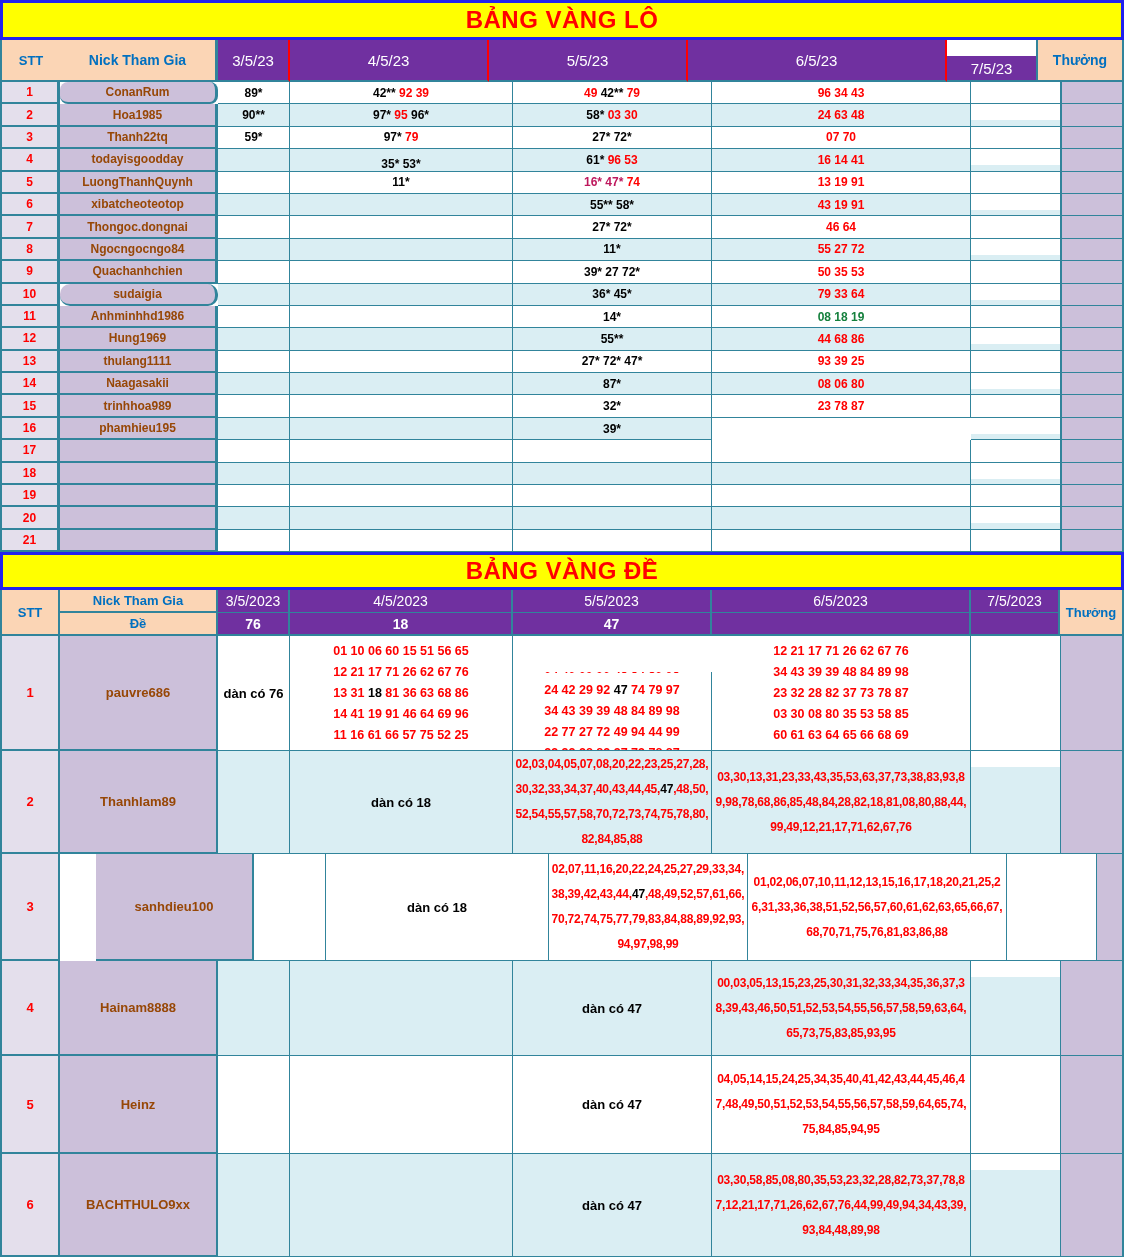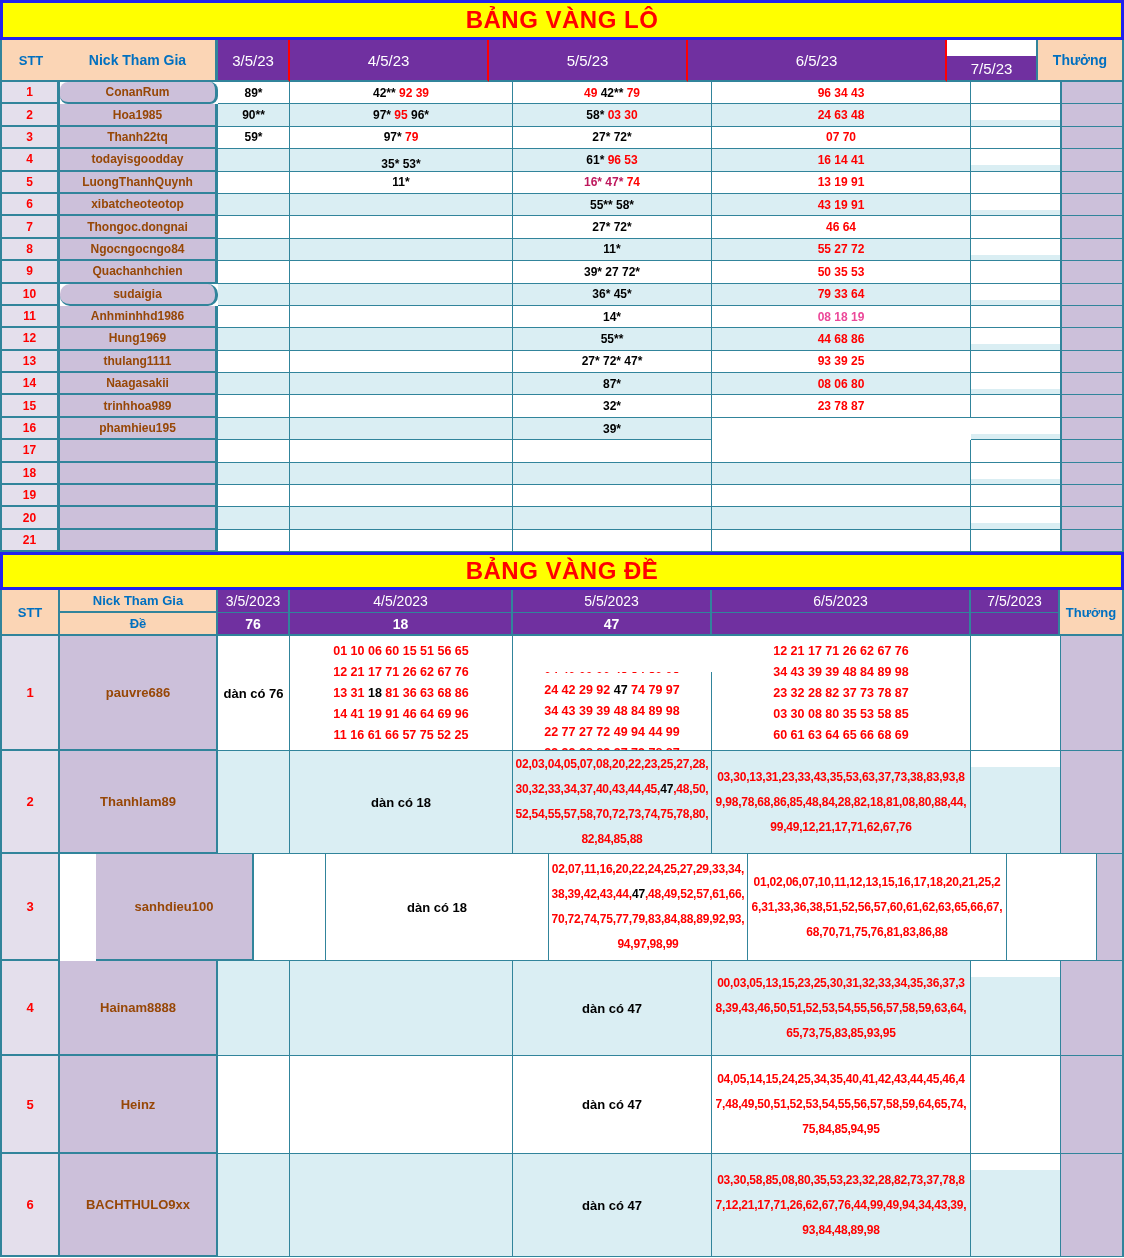--- a/index.html
+++ b/index.html
@@ -174,21 +174,21 @@
           <div class="c dcell alt" style="width: 259px;"><span style="color: rgb(255, 0, 0);">79 33 64</span></div>
           <div class="c dcell alt no-r" style="width: 89px;"></div>
           <div class="c thuong"></div>
         </div>
         <div class="row lo-row">
           <div class="c stt first" style="width: 60px;">11</div>
           <div class="c nick" style="width: 158px;">Anhminhhd1986</div>
           <div class="c dcell" style="width: 72px;"></div>
           <div class="c dcell" style="width: 223px;"></div>
           <div class="c dcell" style="width: 199px;"><span style="color: rgb(0, 0, 0);">14*</span></div>
-          <div class="c dcell" style="width: 259px;"><span style="color: #ec4899;">08 18 19</span></div>
+          <div class="c dcell" style="width: 259px;"><span style="color: #15803d;">08 18 19</span></div>
           <div class="c dcell no-r" style="width: 89px;"></div>
           <div class="c thuong"></div>
         </div>
         <div class="row lo-row">
           <div class="c stt first" style="width: 60px;">12</div>
           <div class="c nick" style="width: 158px;">Hung1969</div>
           <div class="c dcell alt" style="width: 72px;"></div>
           <div class="c dcell alt" style="width: 223px;"></div>
           <div class="c dcell alt" style="width: 199px;"><span style="color: rgb(0, 0, 0);">55**</span></div>
           <div class="c dcell alt" style="width: 259px;"><span style="color: rgb(255, 0, 0);">44 68 86</span></div>

